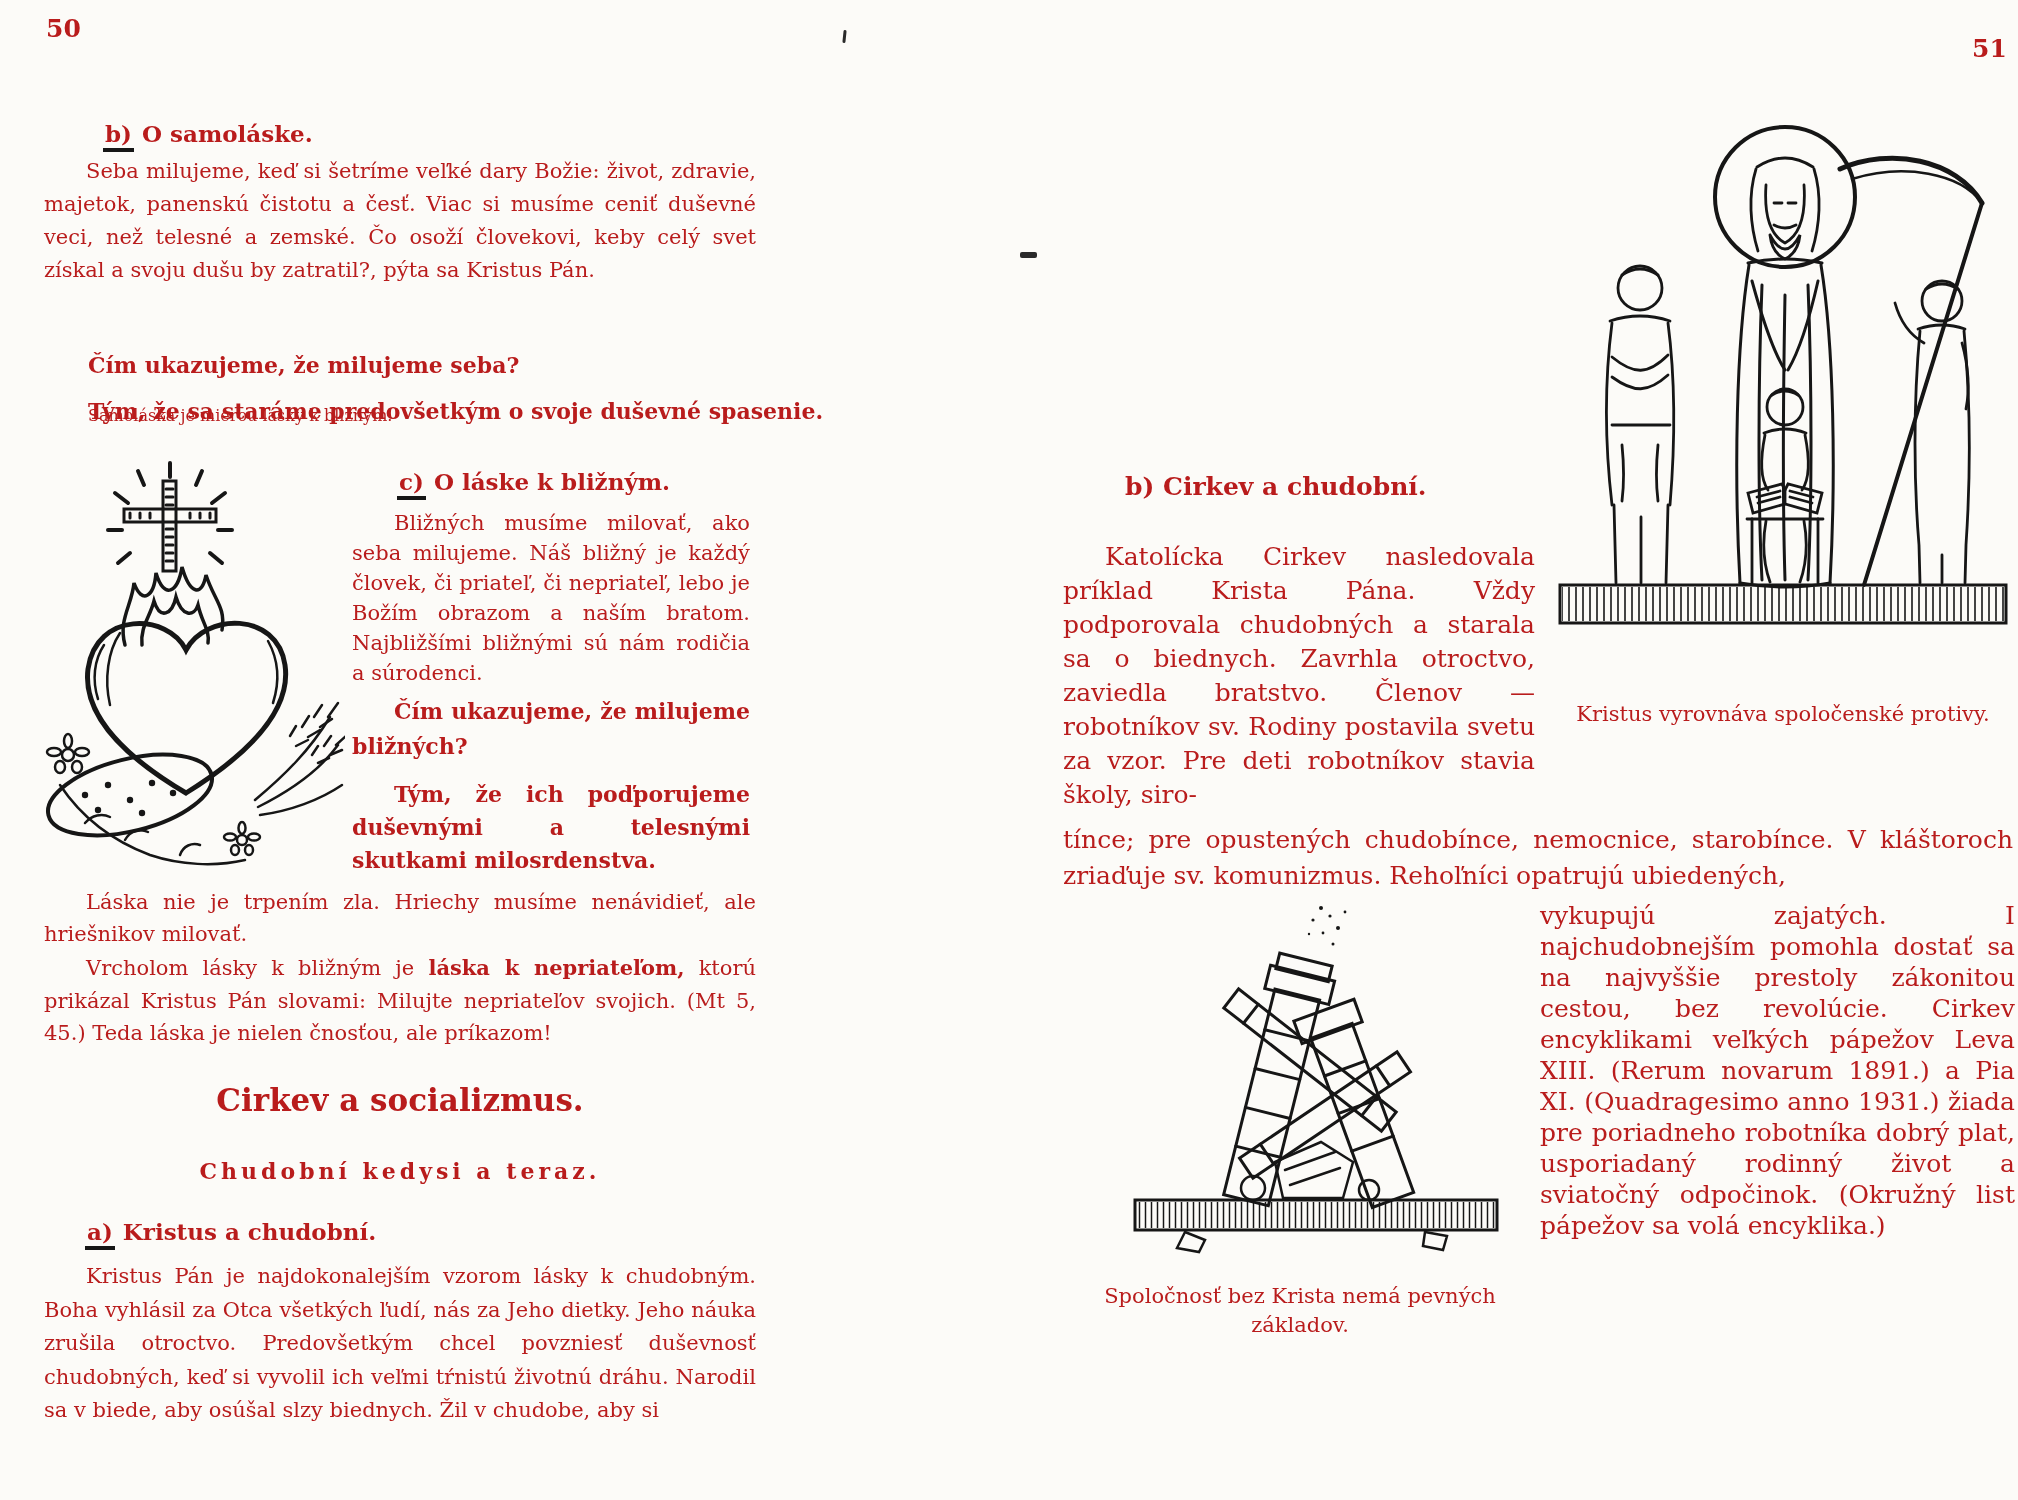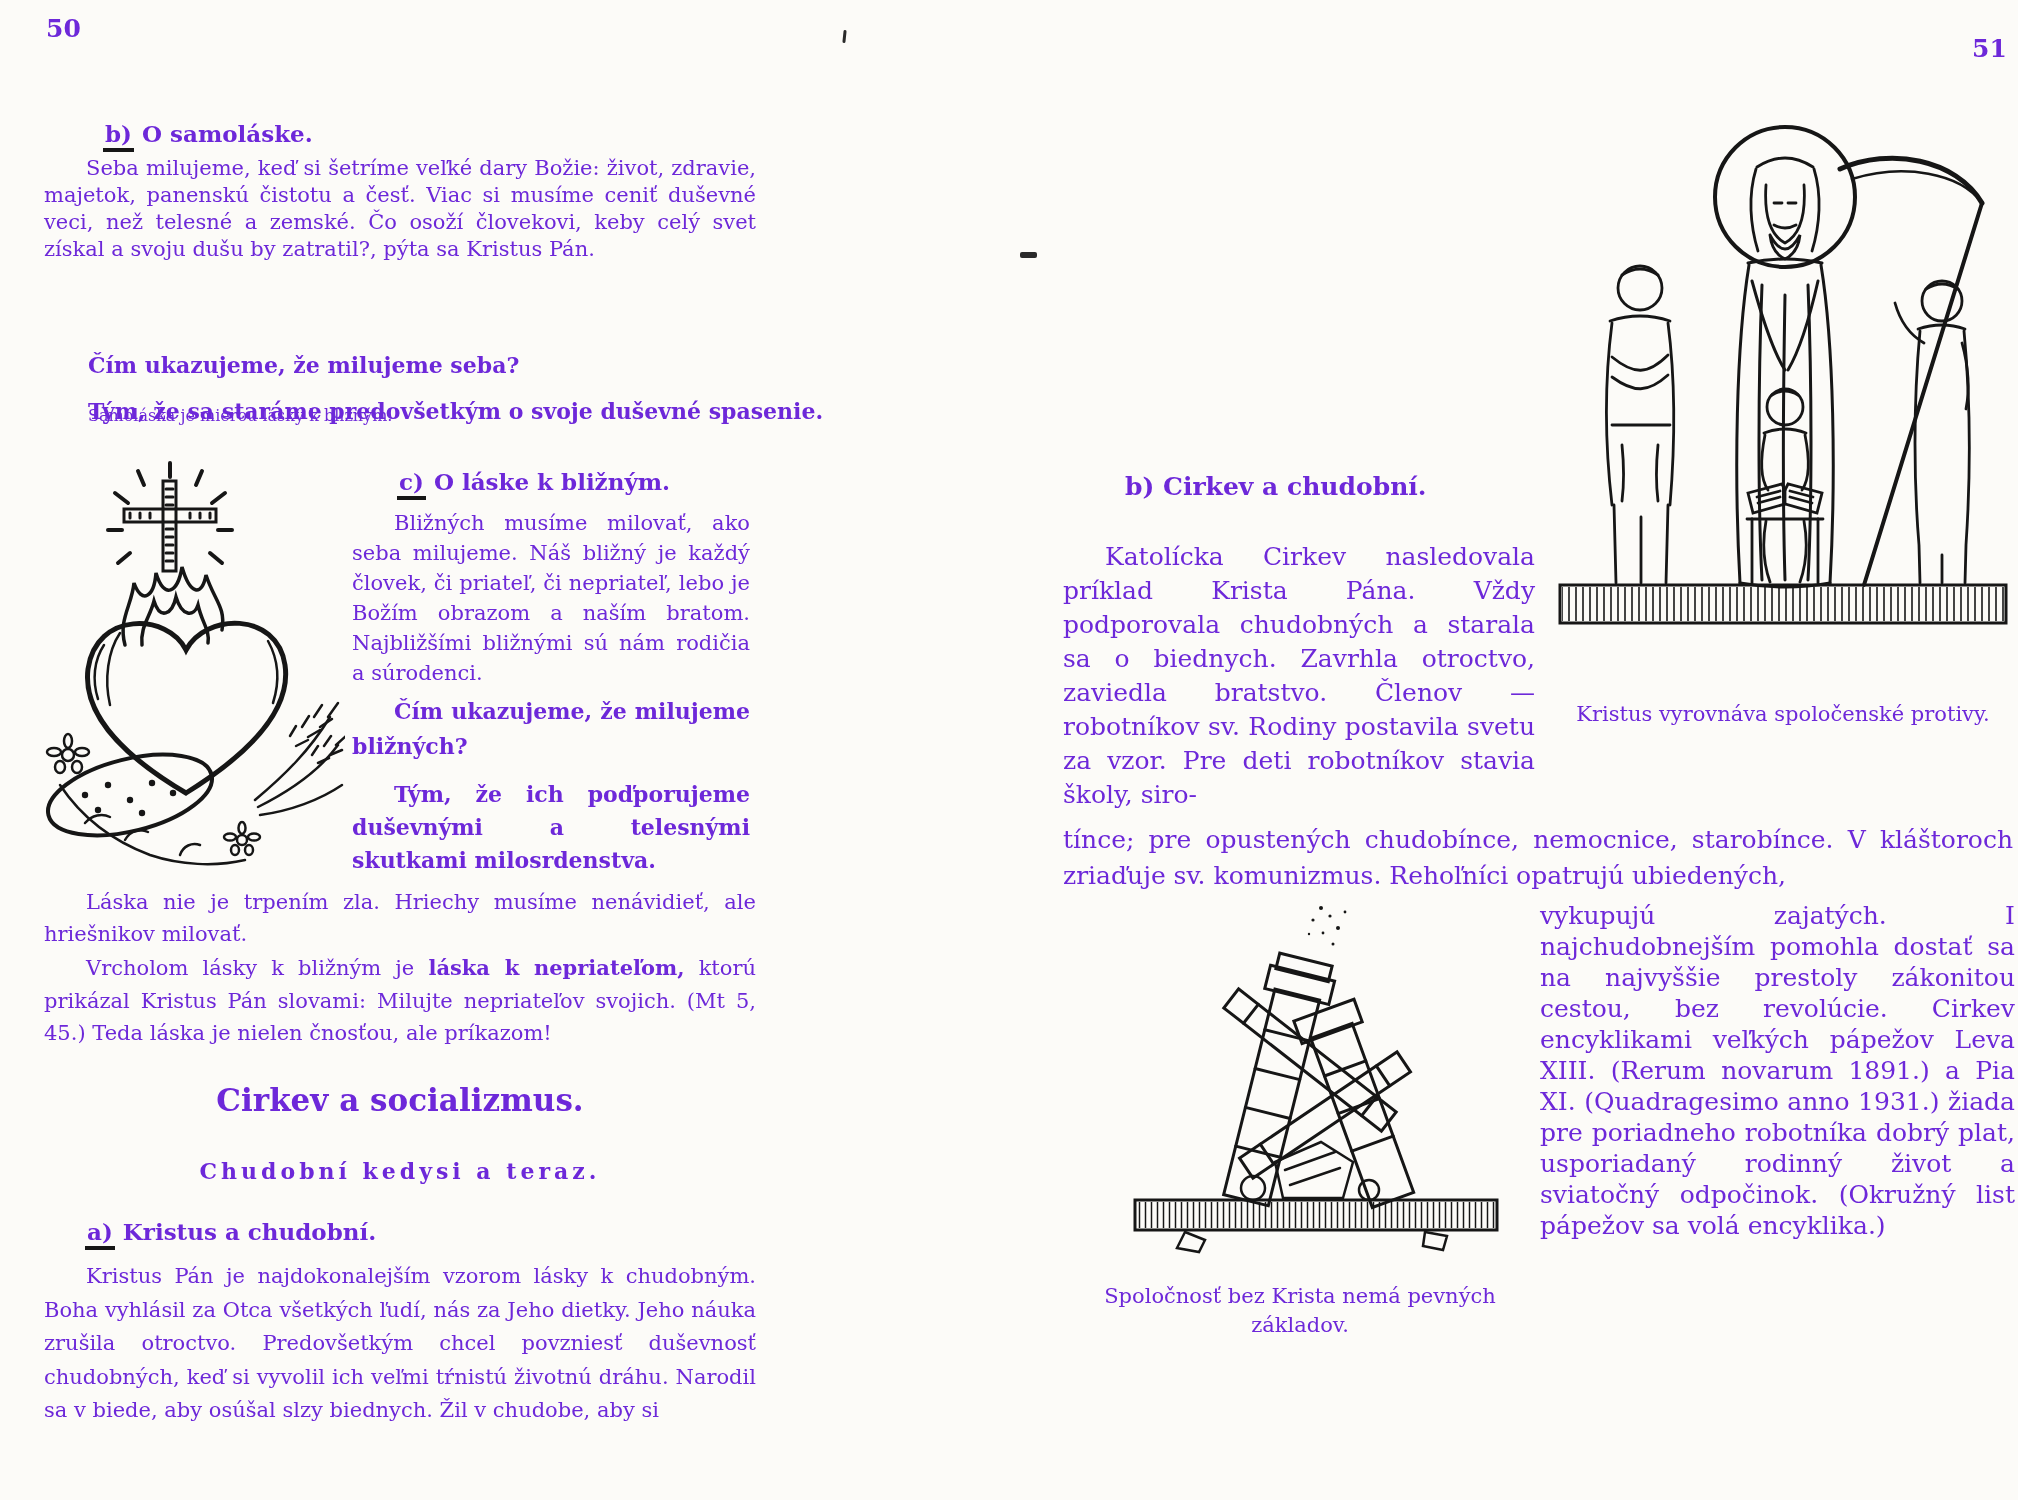--- a/index.html
+++ b/index.html
@@ -2,27 +2,27 @@
 <html lang="sk"><head>
 <meta charset="utf-8">
 <style>
   html,body{margin:0;padding:0;}
   body{background:#e8e6e1;}
   .spread{
     position:relative;
     width:2018px;height:1500px;
     background:#fcfbf8;
     font-family:"DejaVu Serif","Liberation Serif",serif;
-    color:#6d28d9;
+    color:#b91c1c;
     overflow:hidden;
   }
   .abs{position:absolute;}
   .pgnum{font-size:25px;font-weight:bold;}
   
-  .lp-body{font-size:21px;line-height:27px;text-align:justify;}
+  .lp-body{font-size:21px;line-height:33px;text-align:justify;}
   .lp-col{font-size:21px;line-height:30px;text-align:justify;}
   .lp-qa{font-size:22px;font-weight:bold;margin-top:42px;}
   .lp-qa-col{font-size:22px;font-weight:bold;line-height:35px;text-align:justify;}
   .indent{text-indent:42px;}
   .sec-head{font-size:23px;font-weight:bold;white-space:nowrap;}
   .sec-label{border-bottom:4px solid #161616;padding:0 2px 1px 2px;display:inline-block;}
   .chapter{font-size:31px;font-weight:bold;text-align:center;}
   .chapter-sub{font-size:22px;font-weight:bold;text-align:center;letter-spacing:4px;}
   
   .rp-body{font-size:25px;text-align:justify;}

